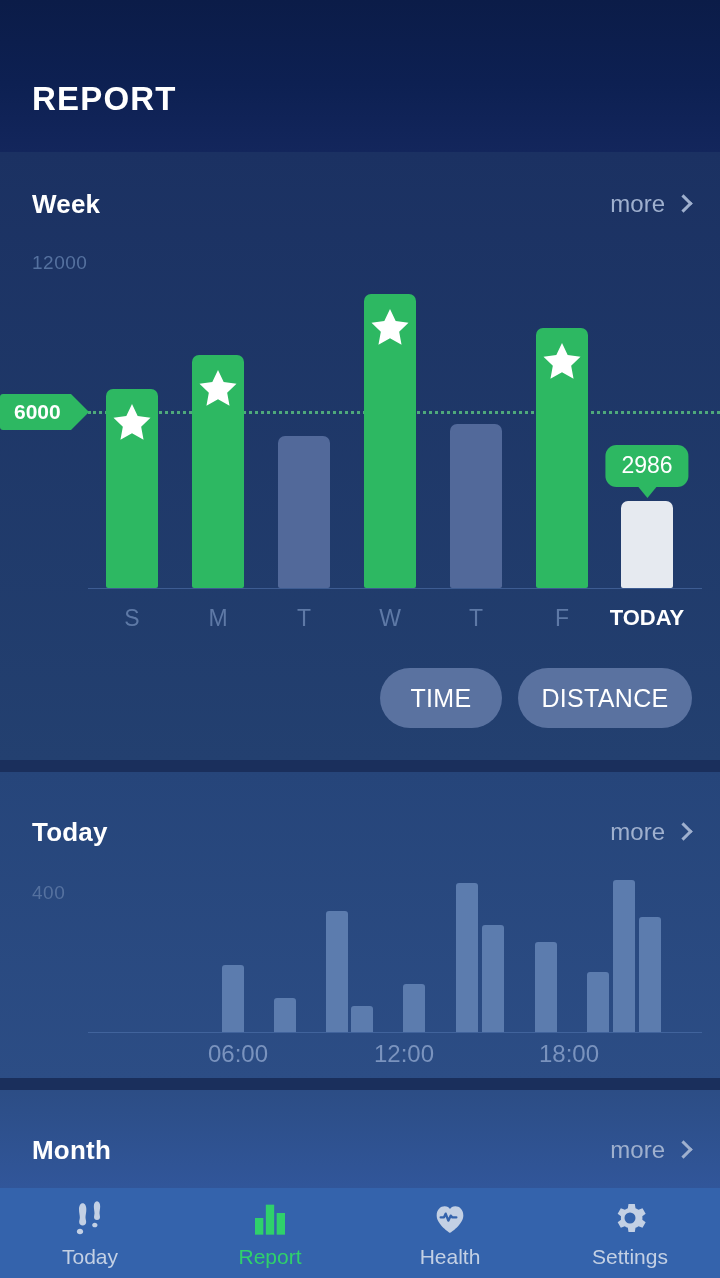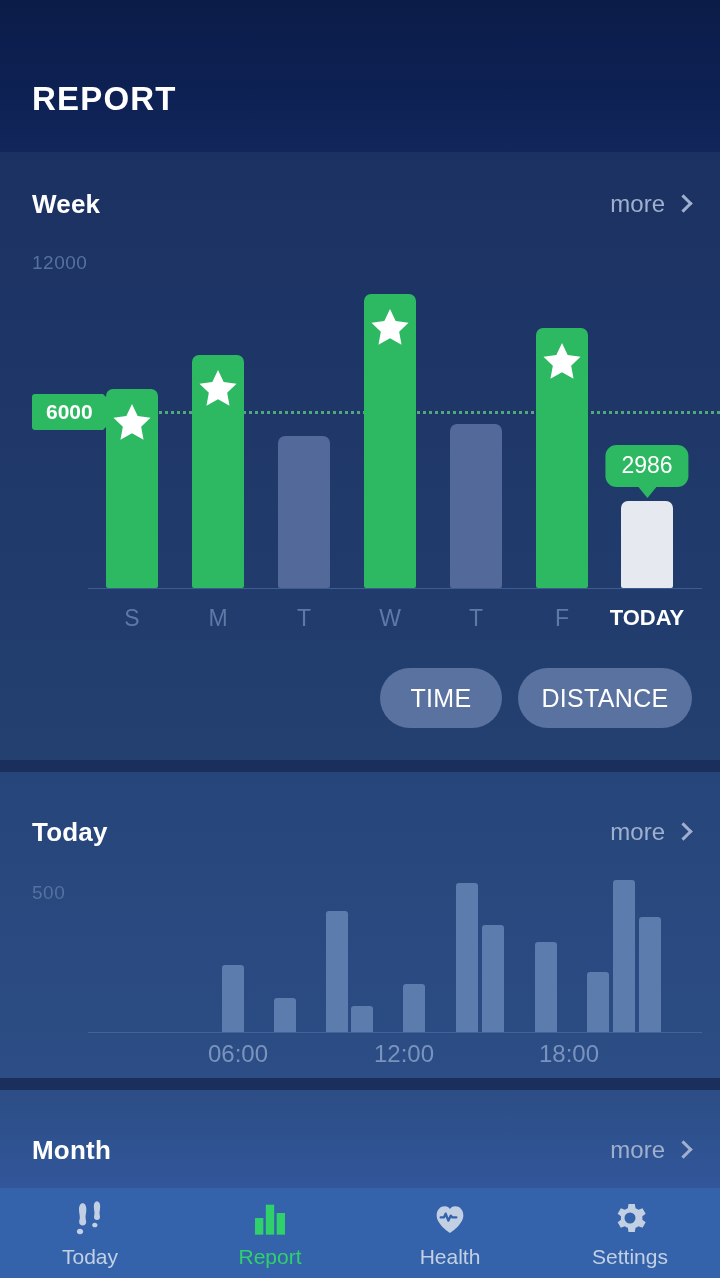--- a/index.html
+++ b/index.html
@@ -71,21 +71,20 @@
     position: absolute; left: 88px; top: 171px; width: 632px; height: 0;
     border-top: 3px dotted #4FA97B;
   }
   .goal-badge {
     position: absolute; left: 0; top: 154px;
     height: 36px; padding: 0 10px 0 14px;
     display: flex; align-items: center;
     background: #2DB862; color: #FFFFFF;
     font-size: 21px; font-weight: bold;
     border-radius: 3px 0 0 3px;
-    margin-left: 32px;
   }
   .goal-badge::after {
     content: ""; position: absolute; left: 100%; top: 0;
     border-top: 18px solid transparent;
     border-bottom: 18px solid transparent;
     border-left: 18px solid #2DB862;
   }
 
   .baseline {
     position: absolute; left: 88px; top: 348px; width: 614px; height: 1px;
@@ -260,21 +259,21 @@
   <div class="card card-today">
     <div class="card-head" style="top:30px;">
       <div class="card-title">Today</div>
       <div class="more-link">
         <span>more</span>
         <span class="chev"></span>
       </div>
     </div>
   </div>
 
-  <div class="axis-max today-max">500</div>
+  <div class="axis-max today-max">400</div>
 
   <div class="today-plot">
     <div class="today-baseline"></div>
     <div id="today-bars">
         <div class="tbar" style="height: 67px; left: 222px;"></div>
         <div class="tbar" style="height: 34px; left: 274px;"></div>
         <div class="tbar" style="height: 121px; left: 326px;"></div>
         <div class="tbar" style="height: 26px; left: 351px;"></div>
         <div class="tbar" style="height: 48px; left: 403px;"></div>
         <div class="tbar" style="height: 149px; left: 456px;"></div>

